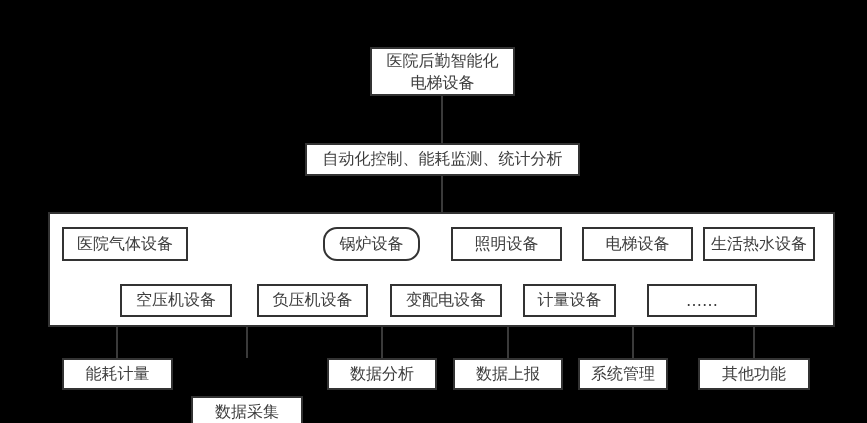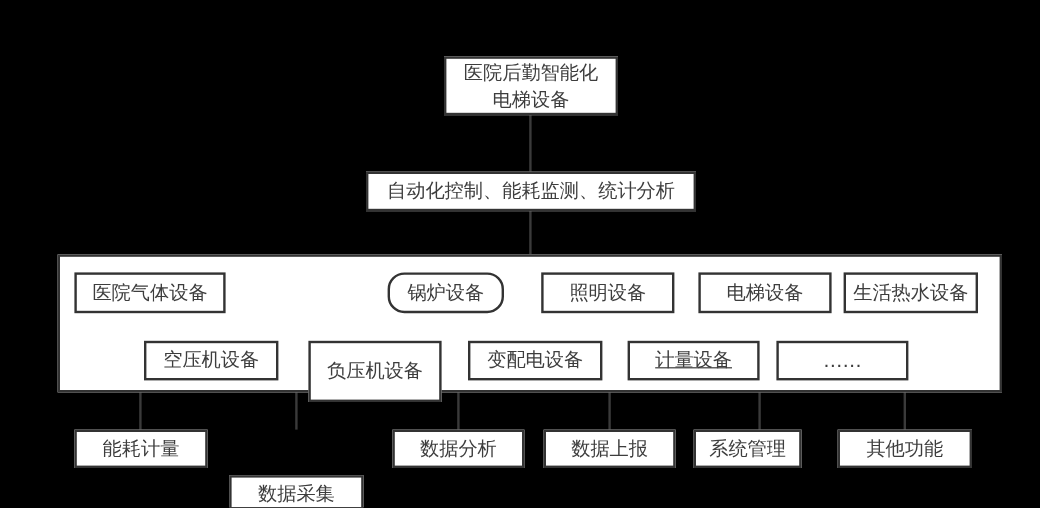--- a/index.html
+++ b/index.html
@@ -43,23 +43,23 @@
   .n-container { left: 48px;  top: 212px; width: 787px; height: 115px; }
 
   .n-eq1-0 { left: 62px;  top: 227px; width: 126px; height: 34px; }
   .n-eq1-1 { left: 187px; top: 227px; width: 118px; height: 34px; }
   .n-eq1-2 { left: 323px; top: 227px; width: 97px;  height: 34px; border-radius: 14px; }
   .n-eq1-3 { left: 451px; top: 227px; width: 111px; height: 34px; }
   .n-eq1-4 { left: 582px; top: 227px; width: 111px; height: 34px; }
   .n-eq1-5 { left: 703px; top: 227px; width: 112px; height: 34px; }
 
   .n-eq2-0 { left: 120px; top: 284px; width: 112px; height: 33px; }
-  .n-eq2-1 { left: 257px; top: 284px; width: 111px; height: 51px; }
+  .n-eq2-1 { left: 257px; top: 284px; width: 111px; height: 33px; }
   .n-eq2-2 { left: 390px; top: 284px; width: 112px; height: 33px; }
-  .n-eq2-3 { left: 523px; top: 284px; width: 110px; height: 33px; text-decoration: underline; }
+  .n-eq2-3 { left: 523px; top: 284px; width: 93px; height: 33px; }
   .n-eq2-4 { left: 647px; top: 284px; width: 110px; height: 33px; }
 
   .n-fn-0 { left: 62px;  top: 358px; width: 111px; height: 32px; }
   .n-fn-1 { left: 191px; top: 358px; width: 112px; height: 32px; margin-top: 38px; }
   .n-fn-2 { left: 327px; top: 358px; width: 110px; height: 32px; }
   .n-fn-3 { left: 453px; top: 358px; width: 110px; height: 32px; text-align: center; }
   .n-fn-4 { left: 578px; top: 358px; width: 90px; height: 32px; }
   .n-fn-5 { left: 698px; top: 358px; width: 112px; height: 32px; }
 
   .l-root-middle   { left: 441px; top: 96px;  height: 47px; }

